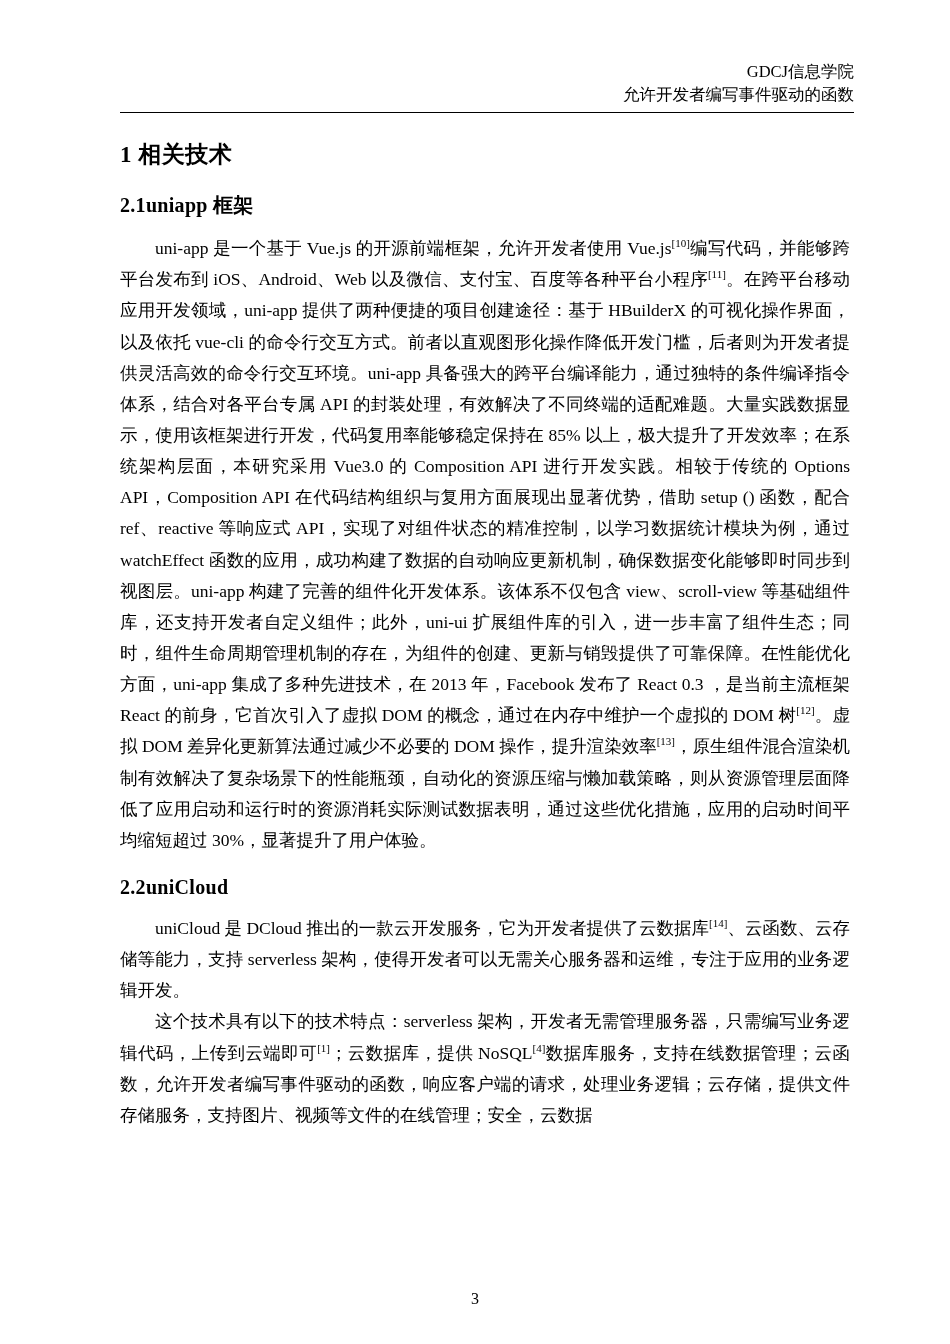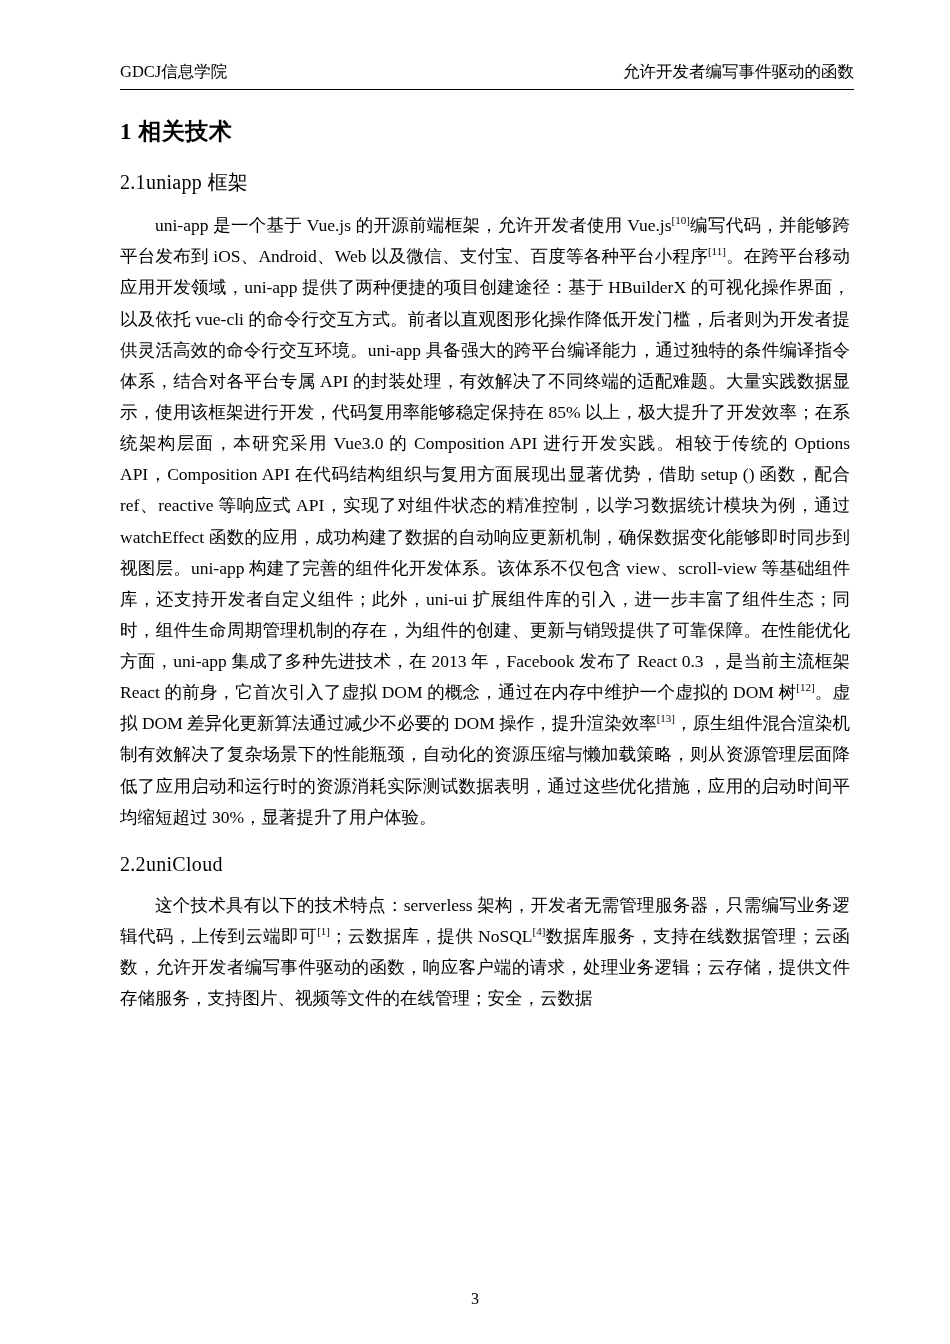--- a/index.html
+++ b/index.html
@@ -24,33 +24,34 @@
   }
   .header {
     display: flex;
     justify-content: space-between;
     align-items: flex-end;
     font-size: 16.5px;
     line-height: 1.4;
     padding-bottom: 6px;
     border-bottom: 1.2px solid #000;
     margin-bottom: 26px;
+    flex-direction: column;
   }
   .header-left, .header-right {
     white-space: nowrap;
   }
   h1.chapter {
     font-size: 23px;
     font-weight: bold;
     margin: 14px 0 22px 0;
     letter-spacing: 0.5px;
   }
   h2.section {
     font-size: 20px;
-    font-weight: normal;
+    font-weight: bold;
     margin: 20px 0 14px 0;
     letter-spacing: 0.3px;
   }
   p.body {
     font-size: 17.5px;
     line-height: 1.78;
     margin: 0 4px 2px 0;
     text-align: justify;
     text-justify: inter-ideograph;
     text-indent: 2em;
@@ -81,16 +82,17 @@
     <span class="header-left">GDCJ信息学院</span>
     <span class="header-right">允许开发者编写事件驱动的函数</span>
   </div>
 
   <h1 class="chapter">1 相关技术</h1>
 
   <h2 class="section">2.1uniapp 框架</h2>
   <p class="body"><span>uni-app 是一个基于 Vue.js 的开源前端框架，允许开发者使用 Vue.js<sup>[10]</sup>编写代码，并能够跨平台发布到 iOS、Android、Web 以及微信、支付宝、百度等各种平台小程序<sup>[11]</sup>。在跨平台移动应用开发领域，uni-app 提供了两种便捷的项目创建途径：基于 HBuilderX 的可视化操作界面，以及依托 vue-cli 的命令行交互方式。前者以直观图形化操作降低开发门槛，后者则为开发者提供灵活高效的命令行交互环境。uni-app 具备强大的跨平台编译能力，通过独特的条件编译指令体系，结合对各平台专属 API 的封装处理，有效解决了不同终端的适配难题。大量实践数据显示，使用该框架进行开发，代码复用率能够稳定保持在 85% 以上，极大提升了开发效率；在系统架构层面，本研究采用 Vue3.0 的 Composition API 进行开发实践。相较于传统的 Options API，Composition API 在代码结构组织与复用方面展现出显著优势，借助 setup () 函数，配合 ref、reactive 等响应式 API，实现了对组件状态的精准控制，以学习数据统计模块为例，通过 watchEffect 函数的应用，成功构建了数据的自动响应更新机制，确保数据变化能够即时同步到视图层。uni-app 构建了完善的组件化开发体系。该体系不仅包含 view、scroll-view 等基础组件库，还支持开发者自定义组件；此外，uni-ui 扩展组件库的引入，进一步丰富了组件生态；同时，组件生命周期管理机制的存在，为组件的创建、更新与销毁提供了可靠保障。在性能优化方面，uni-app 集成了多种先进技术，在 2013 年，Facebook 发布了 React 0.3 ，是当前主流框架 React 的前身，它首次引入了虚拟 DOM 的概念，通过在内存中维护一个虚拟的 DOM 树<sup>[12]</sup>。虚拟 DOM 差异化更新算法通过减少不必要的 DOM 操作，提升渲染效率<sup>[13]</sup>，原生组件混合渲染机制有效解决了复杂场景下的性能瓶颈，自动化的资源压缩与懒加载策略，则从资源管理层面降低了应用启动和运行时的资源消耗实际测试数据表明，通过这些优化措施，应用的启动时间平均缩短超过 30%，显著提升了用户体验。</span></p>
 
   <h2 class="section">2.2uniCloud</h2>
+  <p class="body tight"><span>uniCloud 是 DCloud 推出的一款云开发服务，它为开发者提供了云数据库<sup>[14]</sup>、云函数、云存储等能力，支持 serverless 架构，使得开发者可以无需关心服务器和运维，专注于应用的业务逻辑开发。</span></p>
   <p class="body"><span>这个技术具有以下的技术特点：serverless 架构，开发者无需管理服务器，只需编写业务逻辑代码，上传到云端即可<sup>[1]</sup>；云数据库，提供 NoSQL<sup>[4]</sup>数据库服务，支持在线数据管理；云函数，允许开发者编写事件驱动的函数，响应客户端的请求，处理业务逻辑；云存储，提供文件存储服务，支持图片、视频等文件的在线管理；安全，云数据</span></p>
 
   <div class="pagenum">3</div>
 </div>
 
 </body></html>

